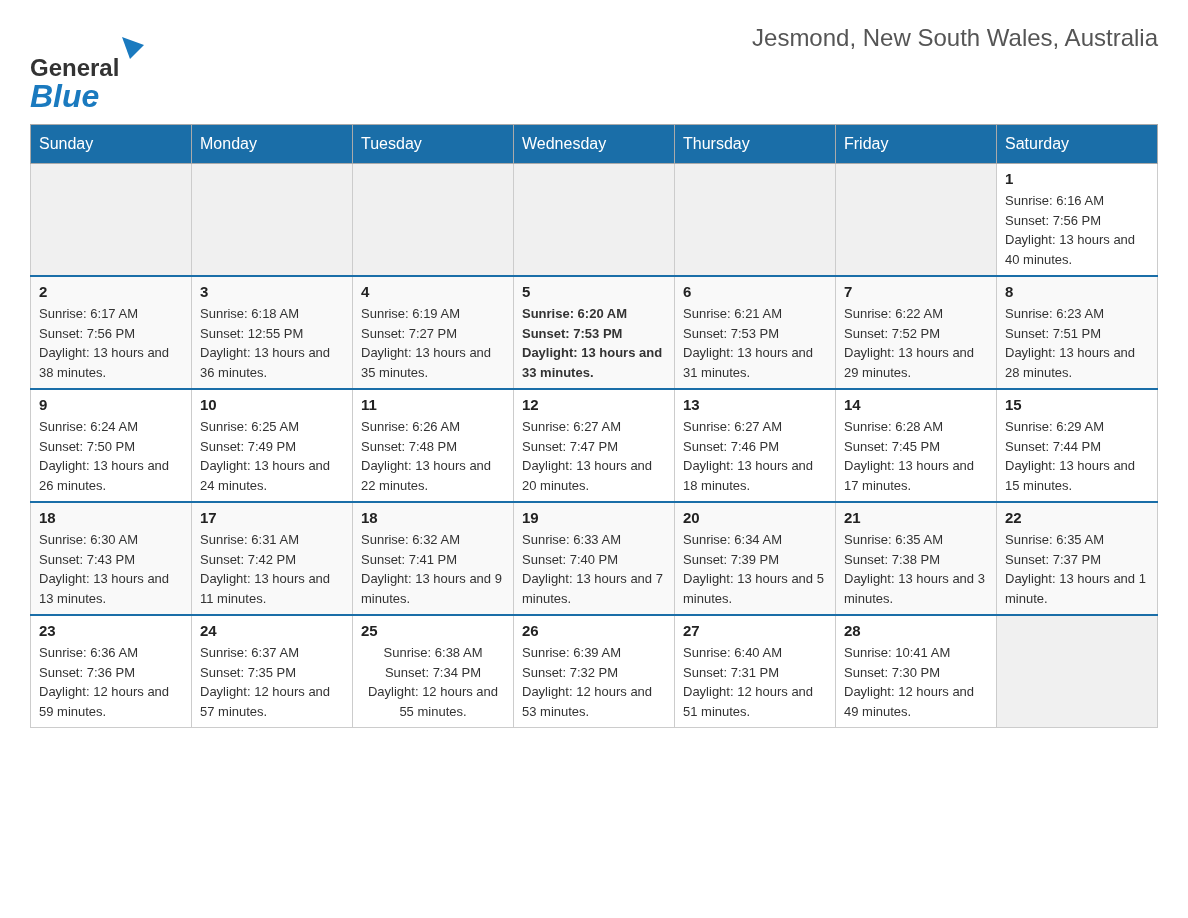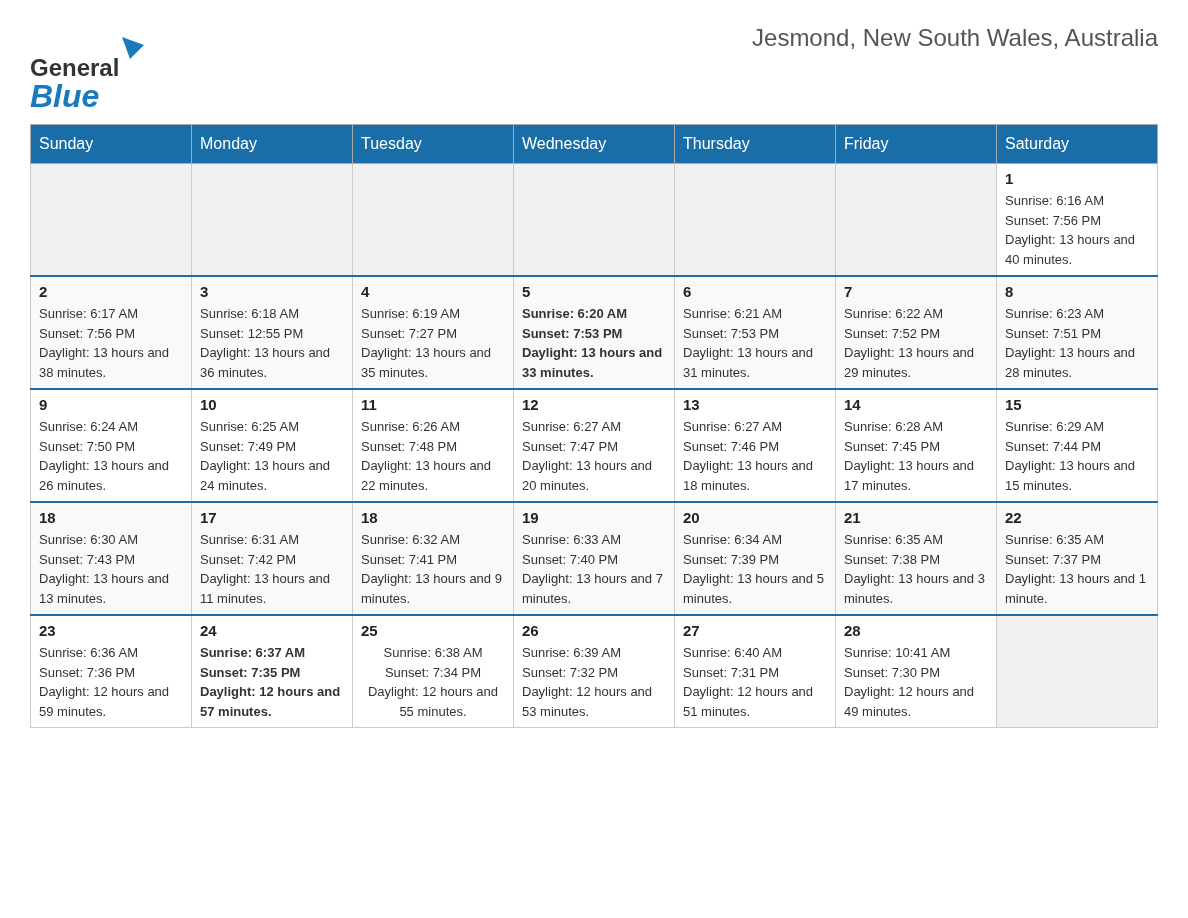--- a/index.html
+++ b/index.html
@@ -274,21 +274,21 @@
       </tr>
       <tr class="week-row">
         <td>
           <span class="day-number">23</span>
           <div class="day-info" style="white-space: pre-line;">Sunrise: 6:36 AM
 Sunset: 7:36 PM
 Daylight: 12 hours and 59 minutes.</div>
         </td>
         <td>
           <span class="day-number">24</span>
-          <div class="day-info" style="white-space: pre-line; font-weight: bold;">Sunrise: 6:37 AM
+          <div class="day-info" style="white-space: pre-line;">Sunrise: 6:37 AM
 Sunset: 7:35 PM
 Daylight: 12 hours and 57 minutes.</div>
         </td>
         <td>
           <span class="day-number">25</span>
           <div class="day-info" style="white-space: pre-line; text-align: center;">Sunrise: 6:38 AM
 Sunset: 7:34 PM
 Daylight: 12 hours and 55 minutes.</div>
         </td>
         <td>

